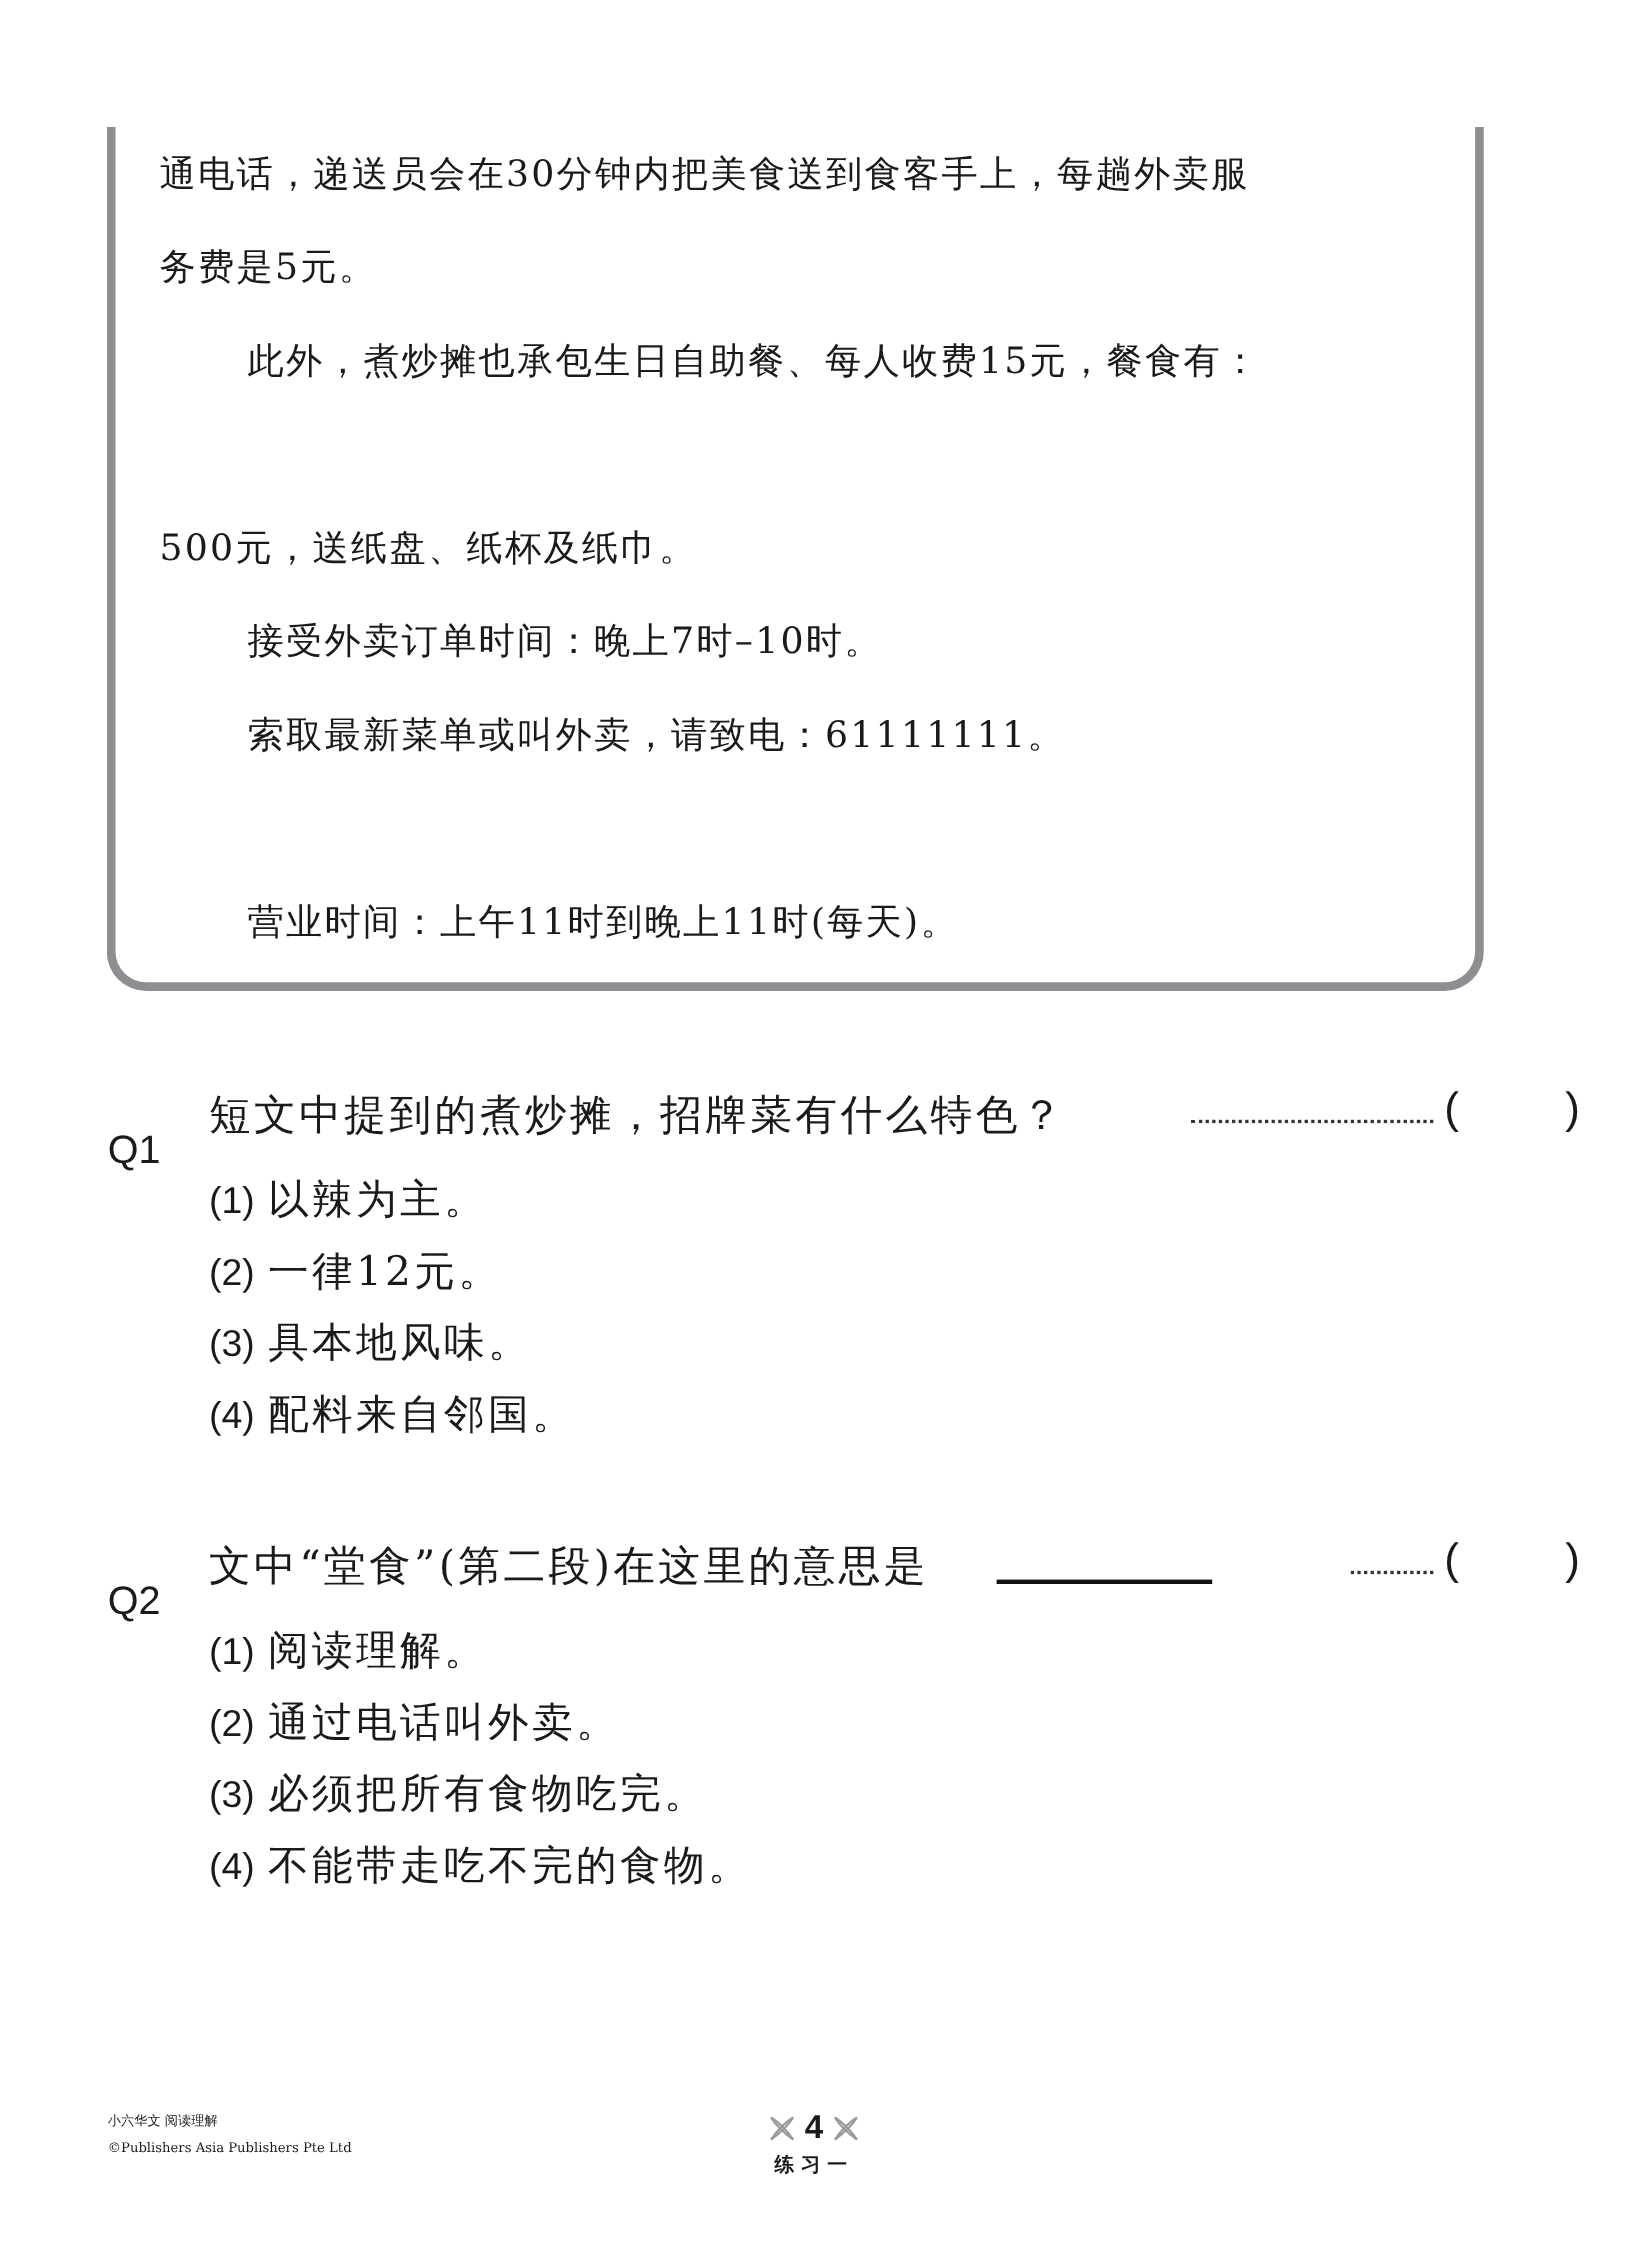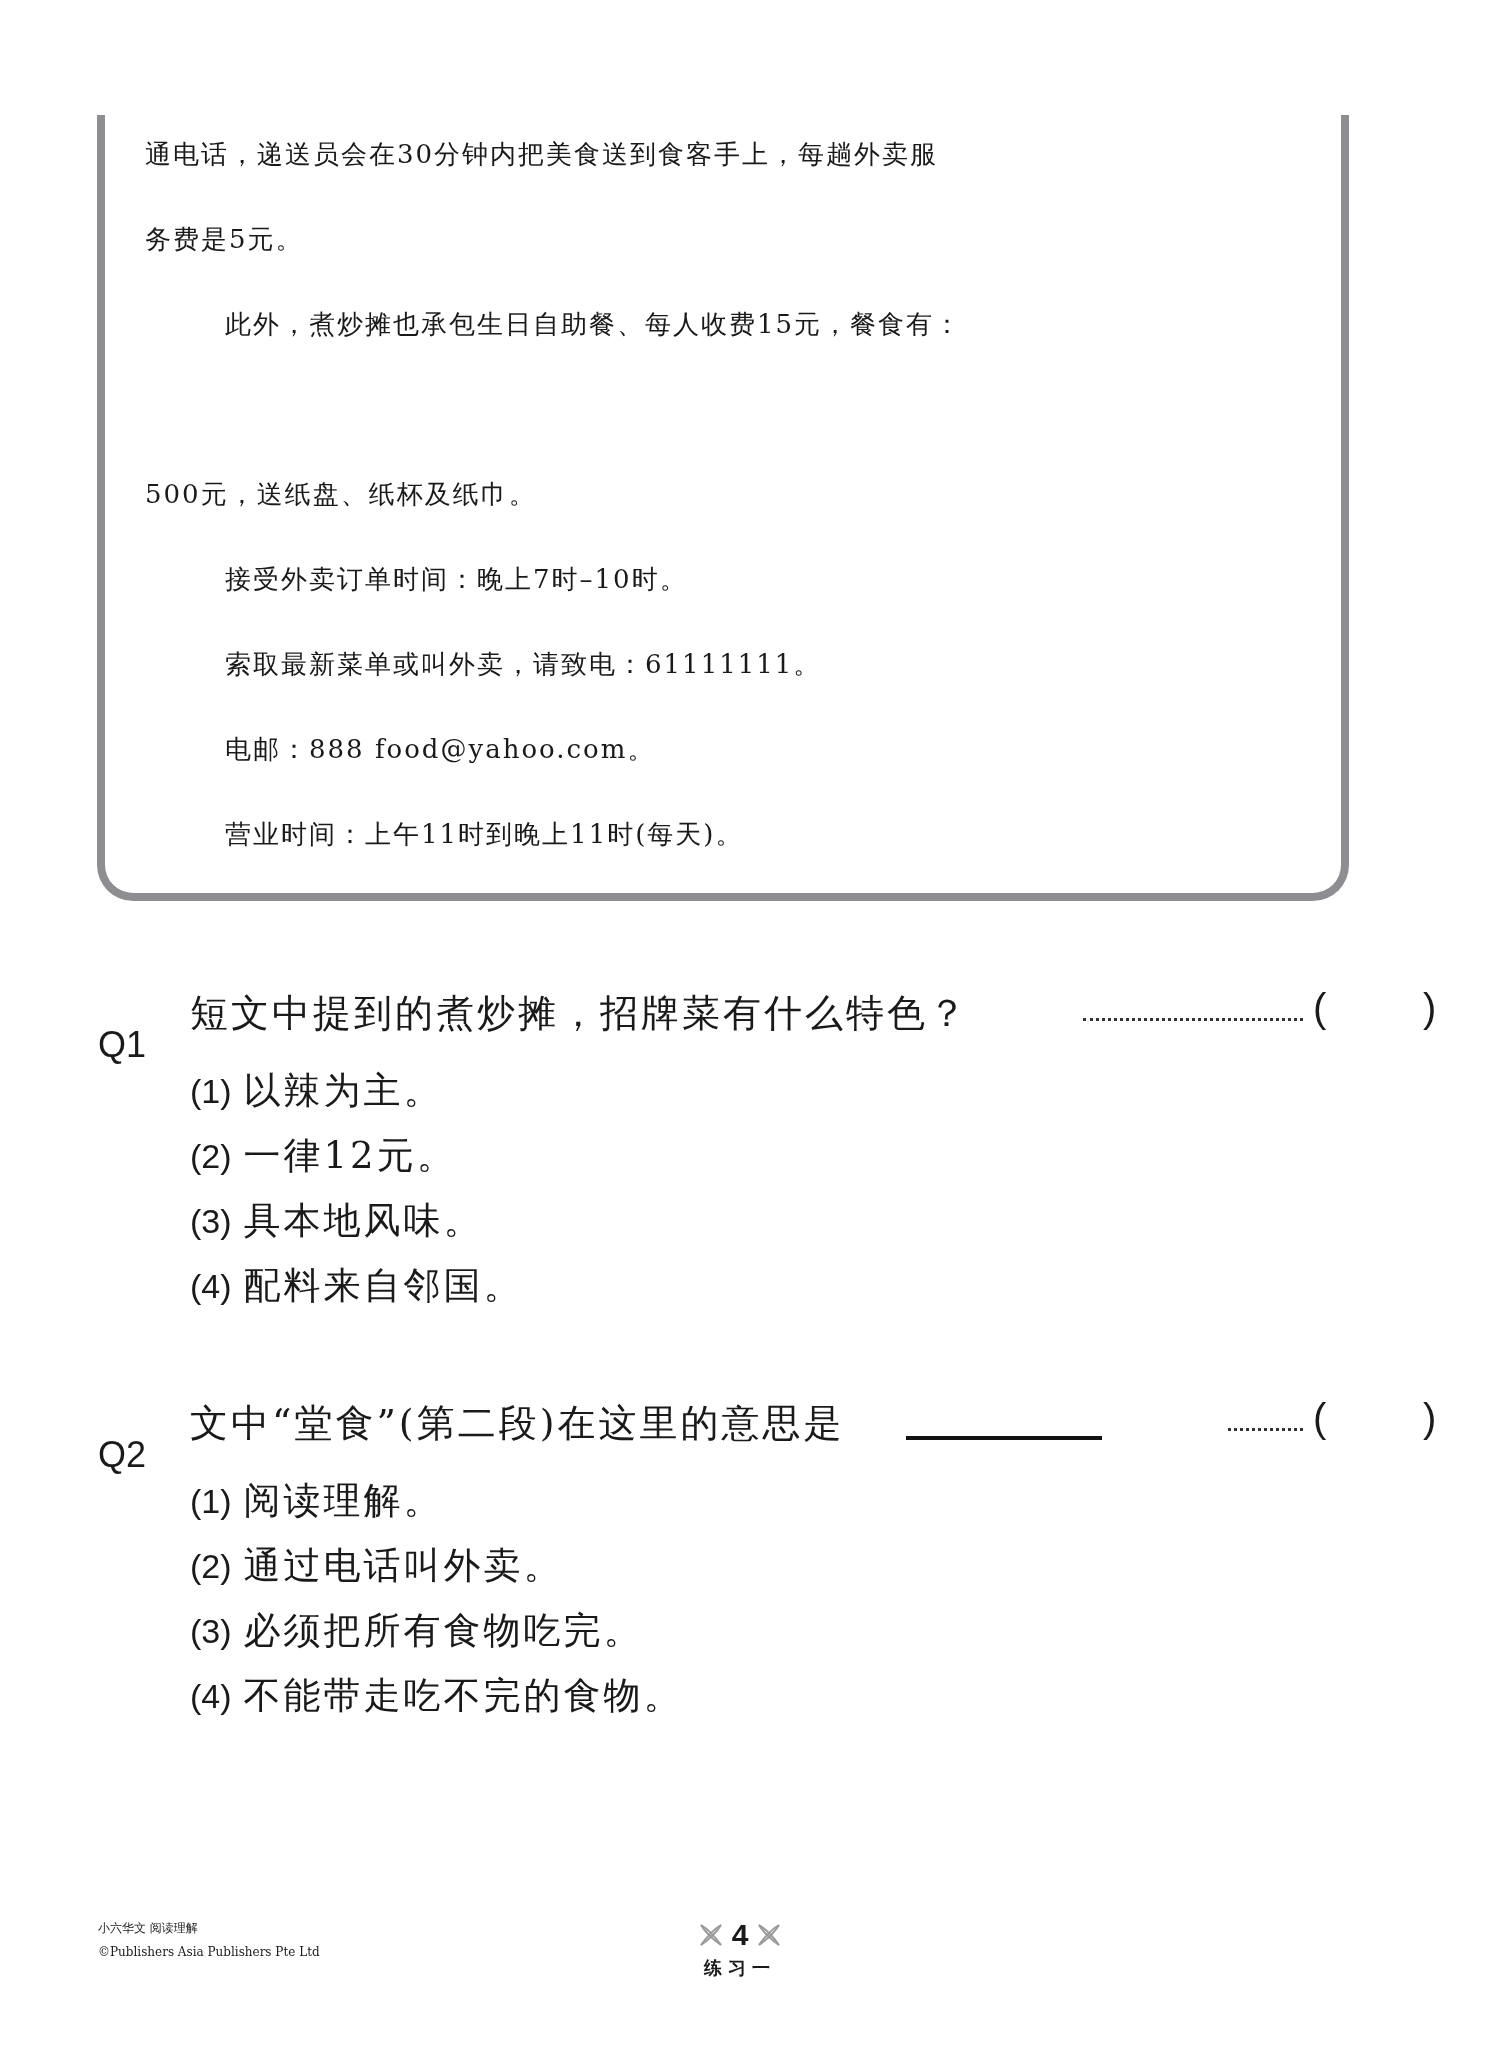--- a/index.html
+++ b/index.html
@@ -13,21 +13,21 @@
     width: 1236px; height: 778px;
     border-left: 8px solid #8e8e92;
     border-right: 8px solid #8e8e92;
     border-bottom: 8px solid #8e8e92;
     border-top: none;
     border-bottom-left-radius: 36px;
     border-bottom-right-radius: 36px;
   }
   .passage-line {
     position: absolute; left: 40px;
-    font-size: 26px; letter-spacing: 2px; white-space: nowrap;
+    font-size: 33px; letter-spacing: 2px; white-space: nowrap;
     line-height: 1;
   }
   .passage-line.indent { left: 120px; }
   .question {
     position: absolute; left: 98px; width: 1260px; height: 50px;
     font-size: 38px; white-space: nowrap;
   }
   .q-num {
     position: absolute; left: 0; top: 0;
     font-family: "Liberation Sans", sans-serif; font-size: 36px; margin-top: 36px;
@@ -70,21 +70,20 @@
 </head>
 <body>
 
 <div class="passage-box">
   <div class="passage-line" style="top:26px">通电话，递送员会在30分钟内把美食送到食客手上，每趟外卖服</div>
   <div class="passage-line" style="top:111px">务费是5元。</div>
   <div class="passage-line indent" style="top:196px">此外，煮炒摊也承包生日自助餐、每人收费15元，餐食有：</div>
   <div class="passage-line" style="top:366px">500元，送纸盘、纸杯及纸巾。</div>
   <div class="passage-line indent" style="top:451px">接受外卖订单时间：晚上7时–10时。</div>
   <div class="passage-line indent" style="top:536px">索取最新菜单或叫外卖，请致电：61111111。</div>
-  <div class="passage-line indent" style="top:621px">电邮：888 food@yahoo.com。</div>
   <div class="passage-line indent" style="top:706px">营业时间：上午11时到晚上11时(每天)。</div>
 </div>
 
 <div class="question" style="top:988px">
   <span class="q-num">Q1</span>
   <span class="q-text">短文中提到的煮炒摊，招牌菜有什么特色？</span>
   <span class="q-dots" style="left:985px;width:220px"></span>
   <span class="q-paren" style="left:1215px">(</span>
   <span class="q-paren" style="left:1325px">)</span>
   <span style="position:absolute;left:1240px;top:0;width:80px;height:48px"></span>

